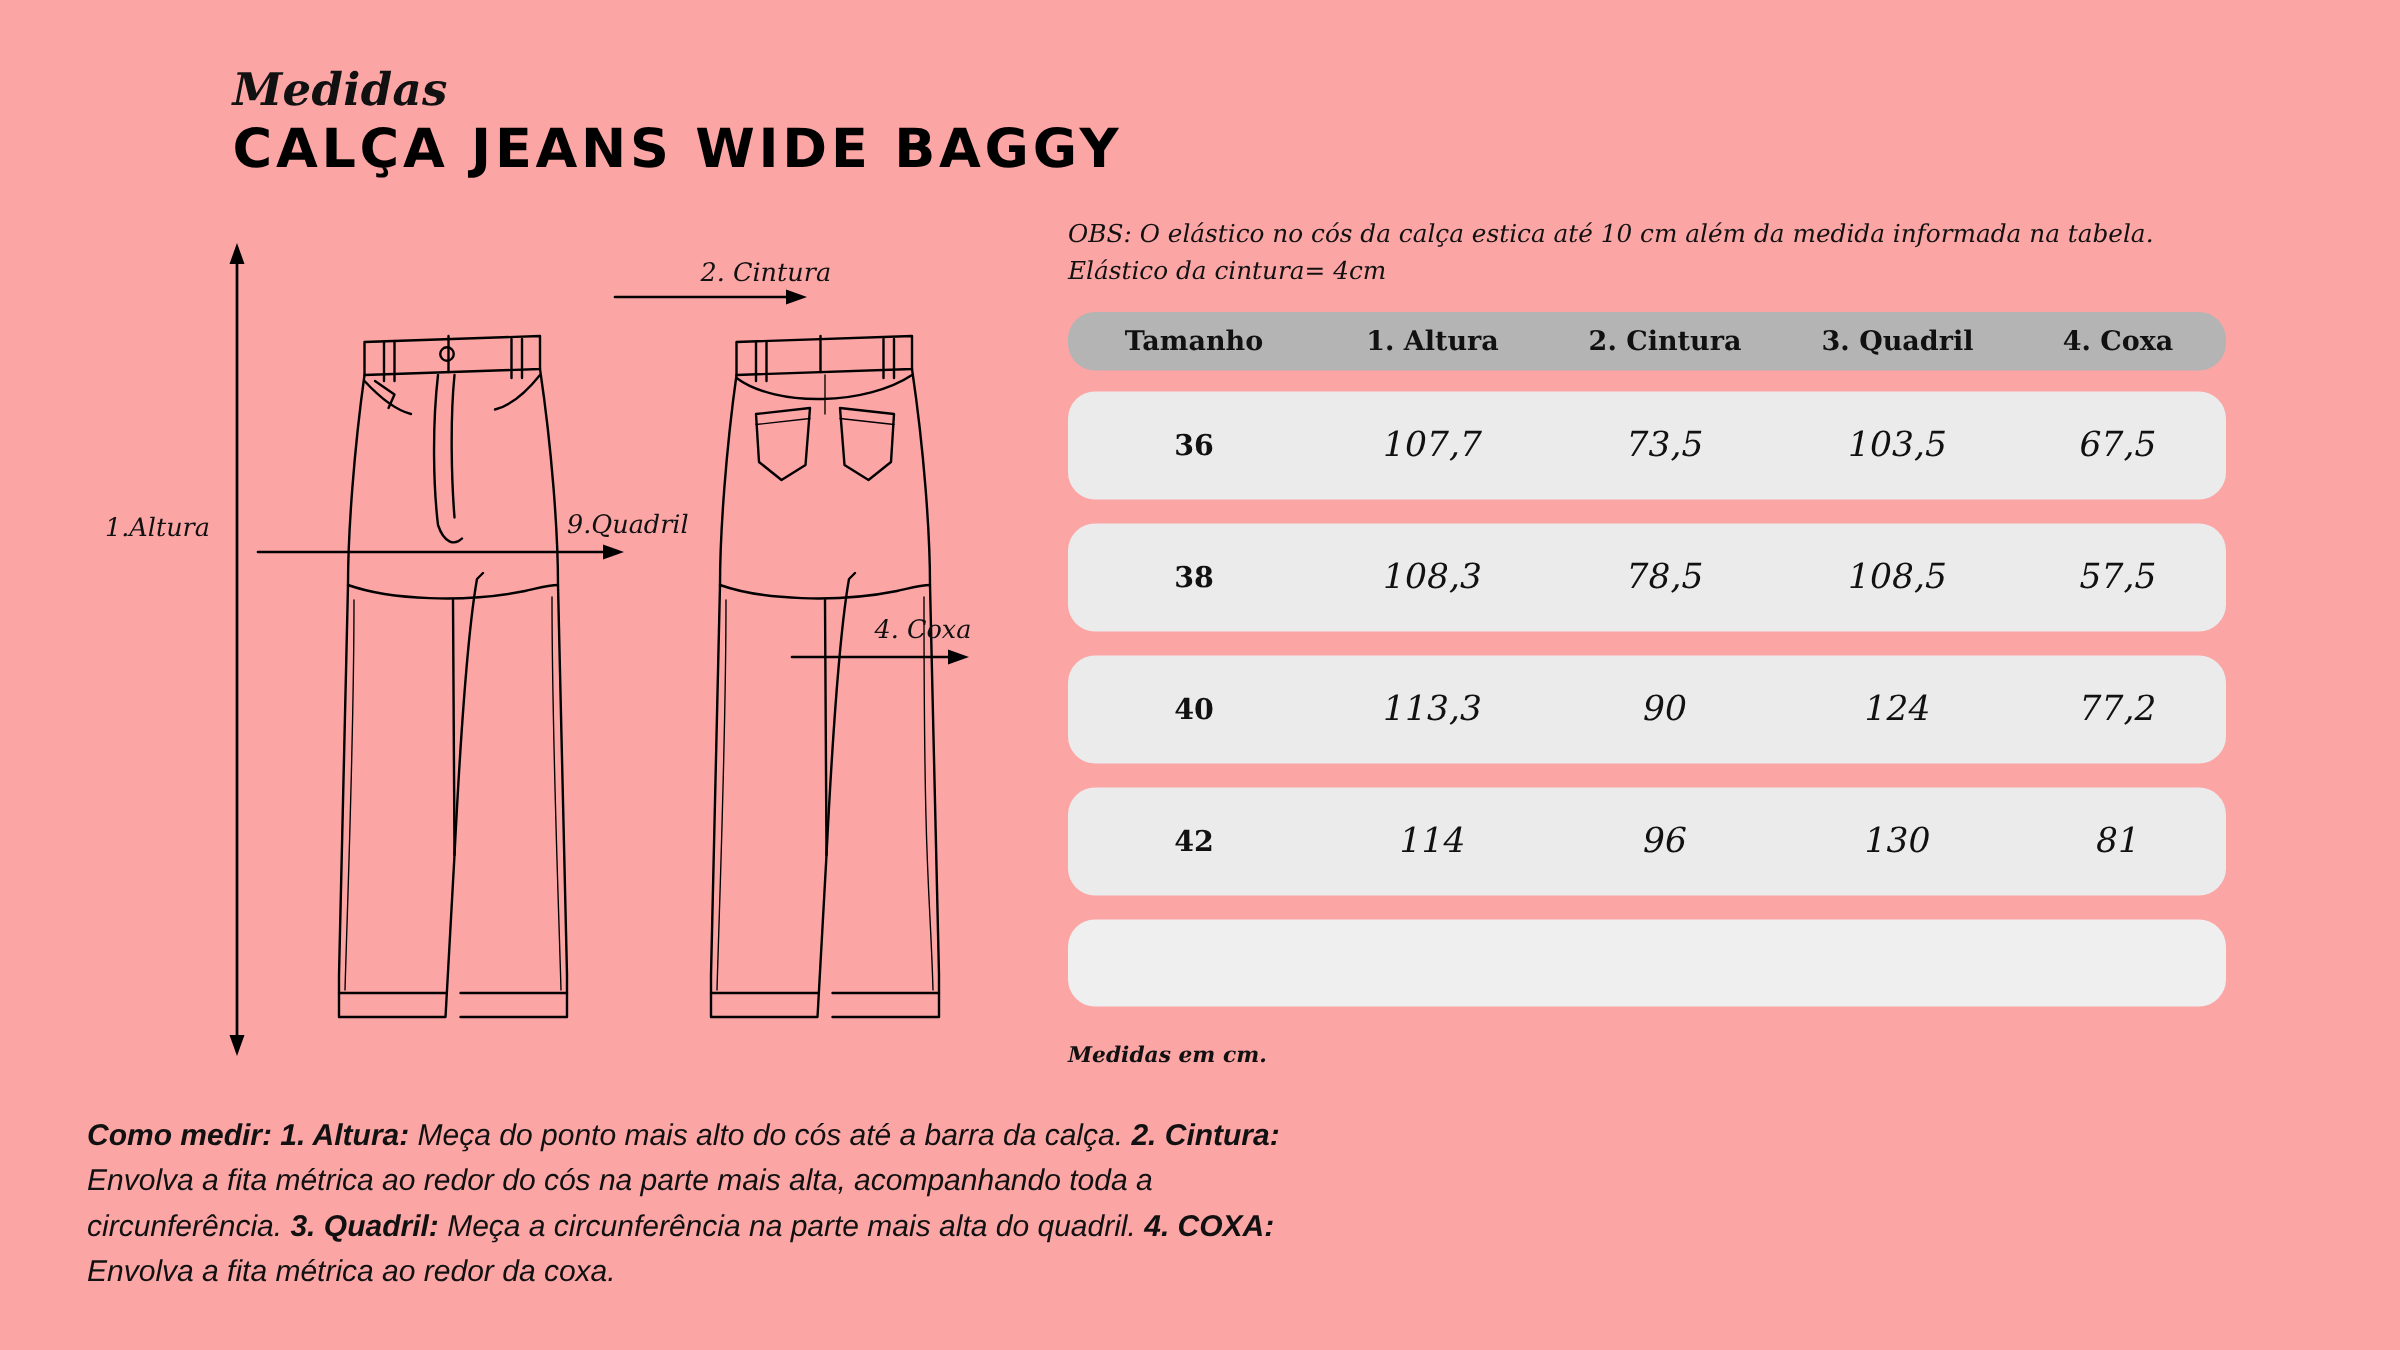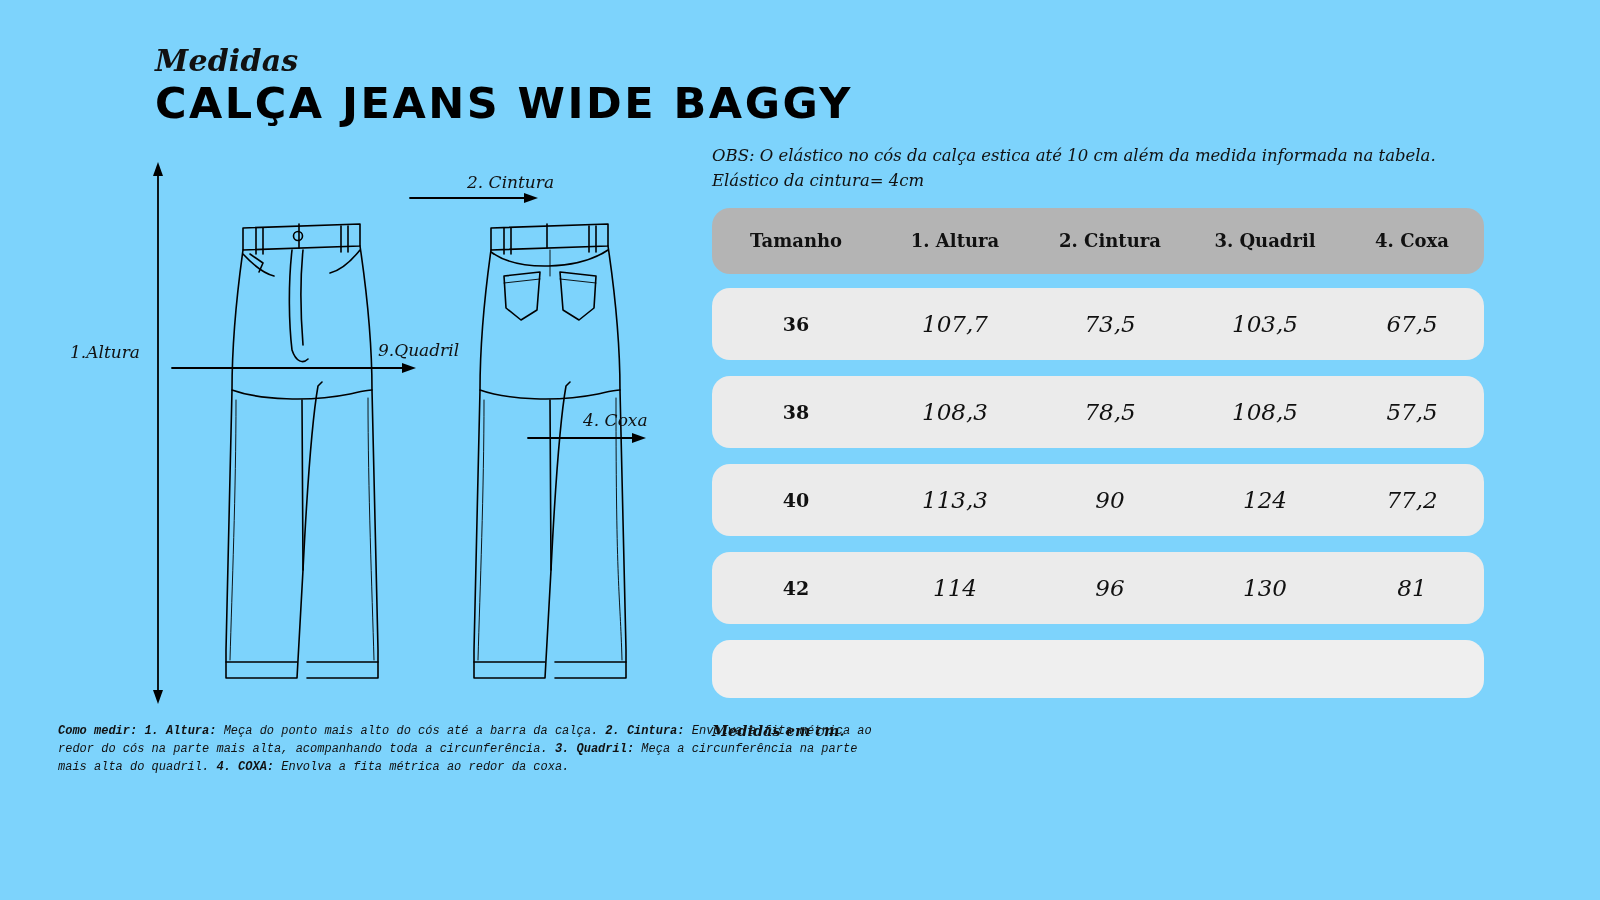--- a/index.html
+++ b/index.html
@@ -6,42 +6,42 @@
   html, body {
     margin: 0; padding: 0;
     width: 1600px; height: 900px;
     background: #ffffff;
     font-family: "DejaVu Serif", serif;
     overflow: hidden;
   }
   .page {
     position: relative;
     width: 1600px; height: 900px;
-    background: #7dd3fc;
+    background: #fca5a5;
   }
 
   
   .header {
     position: absolute;
     left: 155px;
     top: 44px;
   }
   .kicker {
     font-family: "DejaVu Serif", serif;
     font-style: italic;
     font-weight: 700;
     font-size: 30px;
     color: #111;
     letter-spacing: 0.2px;
     line-height: 1.1;
   }
   .title {
     font-family: "DejaVu Sans", sans-serif;
     font-weight: 700;
-    font-size: 43px;
+    font-size: 36px;
     letter-spacing: 2.5px;
     color: #000;
     line-height: 1.05;
     margin-top: 4px;
     white-space: nowrap;
   }
 
   
   .illu {
     position: absolute;
@@ -87,21 +87,21 @@
   }
   .row {
     display: flex;
     align-items: center;
     border-radius: 18px;
     height: 72px;
     margin-bottom: 16px;
   }
   .row.head {
     background: #b4b4b4;
-    height: 66px;
+    height: 39px;
     margin-bottom: 14px;
   }
   .row.body { background: #ebebeb; }
   .row.empty { background: #efefef; height: 58px; }
 
   .cell {
     font-family: "DejaVu Serif", serif;
     text-align: center;
     font-size: 17px;
     color: #111;
@@ -133,25 +133,25 @@
     font-style: italic;
     font-weight: 700;
     font-size: 14.5px;
     color: #111;
   }
 
   
   .howto {
     position: absolute;
     left: 58px;
-    top: 722px;
+    top: 742px;
     width: 830px;
-    font-family: Liberation Mono, monospace;
-    font-style: italic;
-    font-size: 12px;
+    font-family: Liberation Sans, sans-serif;
+    font-style: italic;
+    font-size: 20px;
     line-height: 1.52;
     color: #111;
   }
   .howto .cap { font-weight: 700; font-style: italic; }
 </style>
 </head>
 <body>
 
 <div class="page">
 

